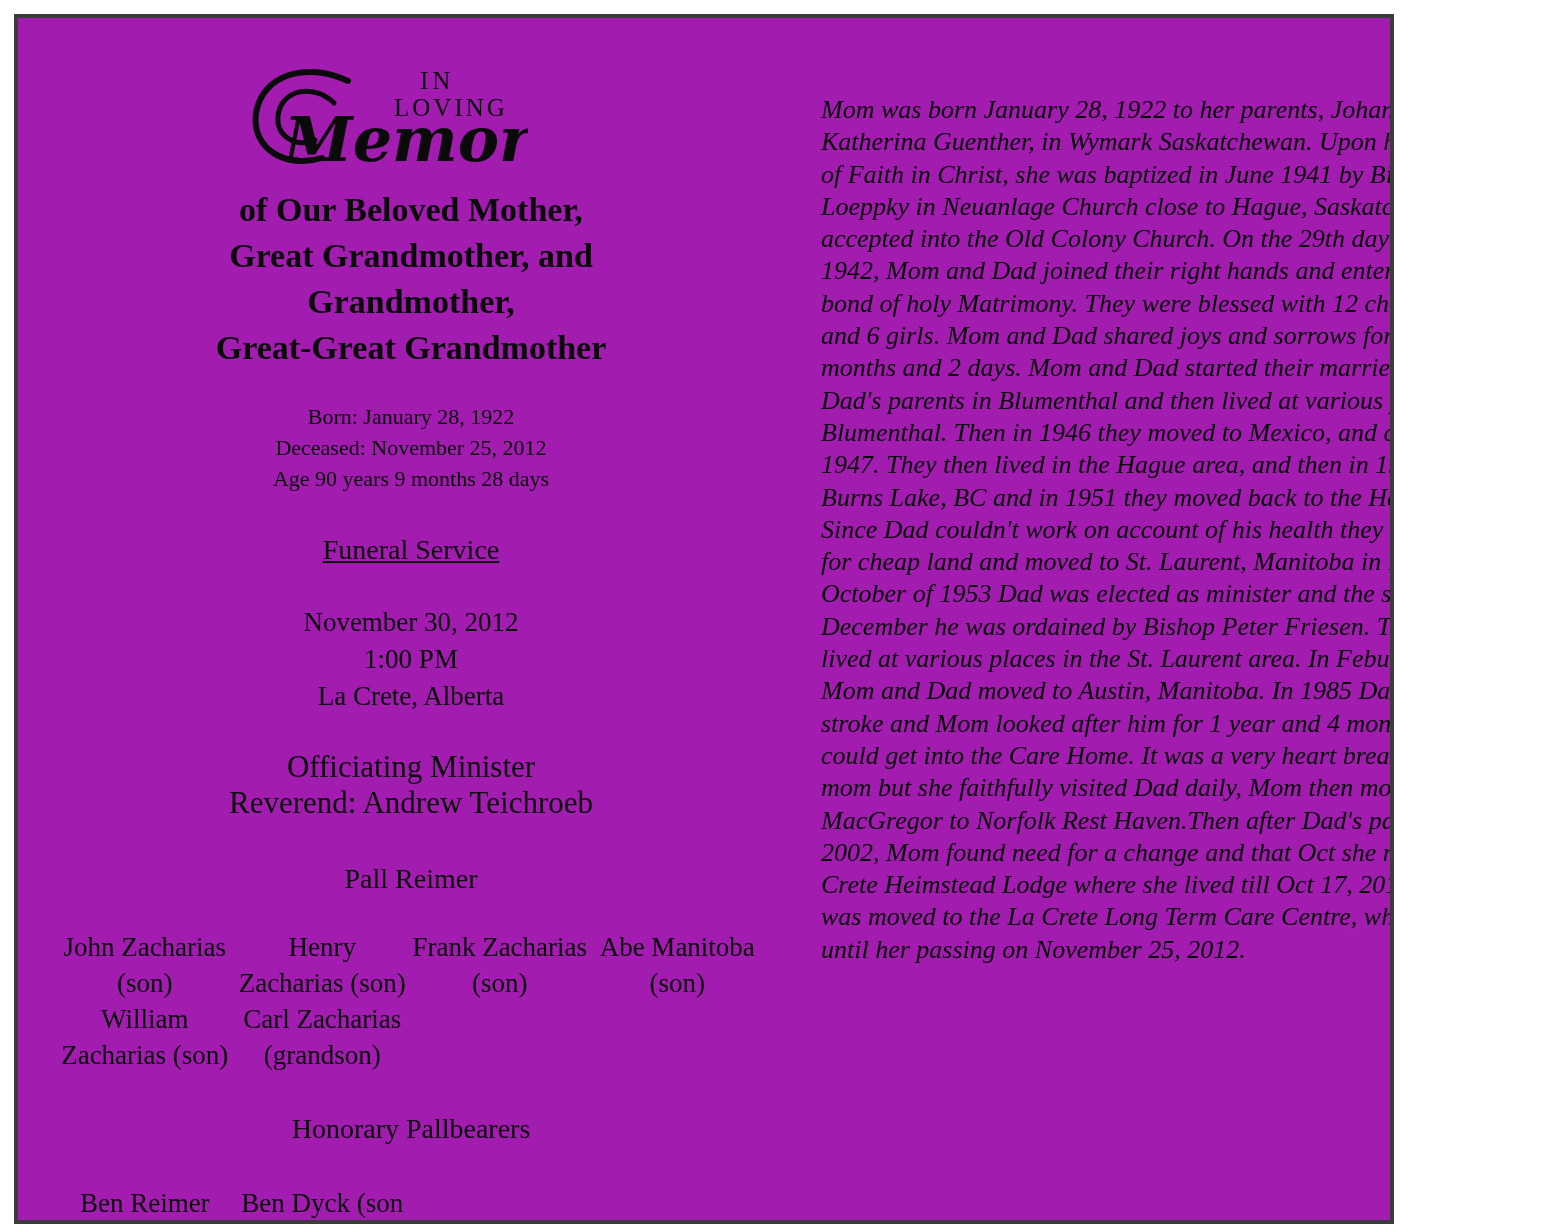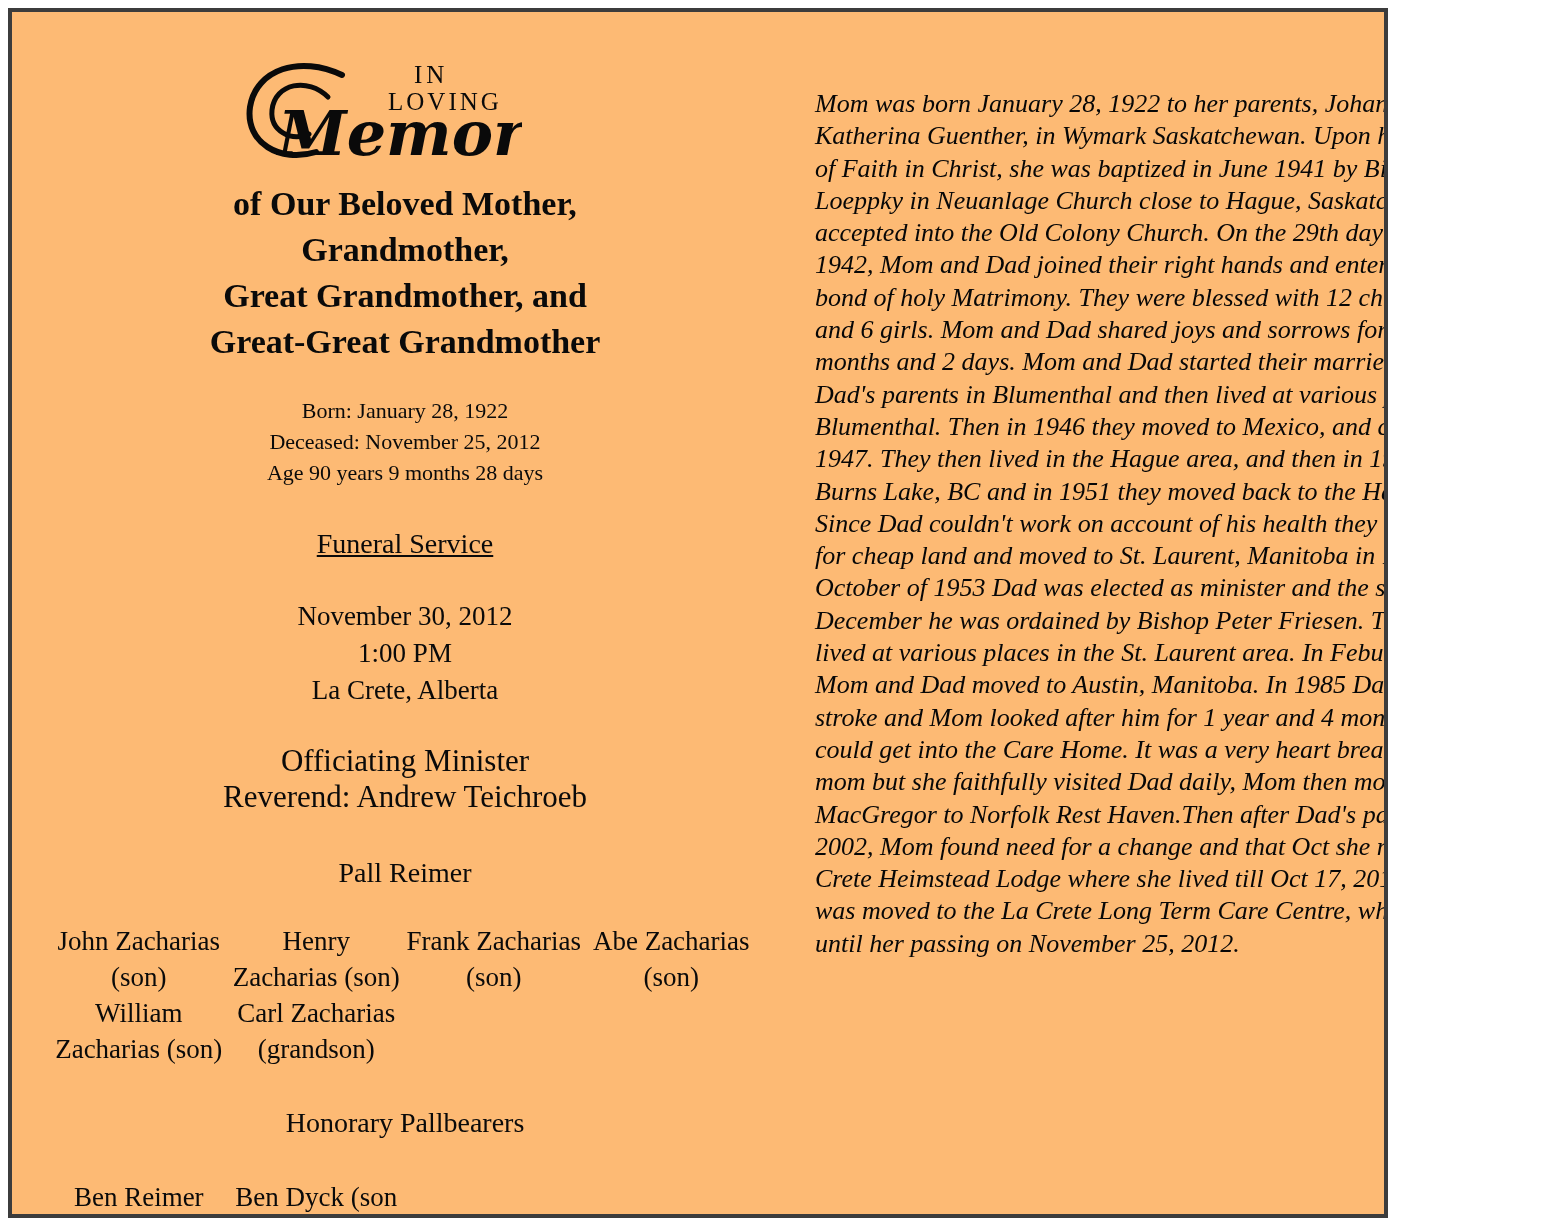--- a/index.html
+++ b/index.html
@@ -1,23 +1,23 @@
 <!DOCTYPE html>
 <html><head>
 <meta charset="utf-8">
 <style>
   * { margin:0; padding:0; box-sizing:border-box; }
   html,body { width:1568px; height:1224px; background:#fff; }
   body { font-family:"Liberation Serif", serif; color:#0a0a0a; }
   .page {
     position:relative;
     width:1380px; height:1210px;
-    margin:8px;
+    margin:14px;
     border:4px solid #3c3c3c;
-    background:#fdba74;
+    background:#a21caf;
     overflow:hidden;
   }
   
   .col-left {
     position:absolute; left:38px; top:43px; width:710px;
     text-align:center;
   }
   .logo { width:280px; height:118px; margin-left:192px; }
   .logo svg text { fill:#0a0a0a; }
   .logo .caps { font-family:"Liberation Serif", serif; font-weight:normal; }
@@ -60,22 +60,22 @@
           <path d="M86 42 C 66 22, 33 28, 30 55 C 28 76, 49 87, 67 79" stroke-width="5"></path>
         </g>
         <text x="172" y="28" font-size="25" letter-spacing="4" class="caps">IN</text>
         <text x="146" y="55" font-size="25" letter-spacing="3" class="caps">LOVING</text>
         <text x="36" y="100" font-size="62" class="script">Memory</text>
       </svg>
     </div>
 
     <div class="dedication">
       <div>of Our Beloved Mother,</div>
+      <div>Great Grandmother, and</div>
       <div>Grandmother,</div>
-      <div>Great Grandmother, and</div>
       <div>Great-Great Grandmother</div>
     </div>
 
     <div class="vitals">
       <div>Born: January 28, 1922</div>
       <div>Deceased: November 25, 2012</div>
       <div>Age 90 years 9 months 28 days</div>
     </div>
 
     <div class="section-heading funeral-heading">Funeral Service</div>
@@ -90,21 +90,21 @@
       <div>Officiating Minister</div>
       <div>Reverend: Andrew Teichroeb</div>
     </div>
 
     <div class="section-heading pall-heading">Pall Reimer</div>
 
     <div class="name-grid">
       <div>John Zacharias (son)</div>
       <div>Henry Zacharias (son)</div>
       <div>Frank Zacharias (son)</div>
-      <div>Abe Zacharias (son)</div>
+      <div>Abe Manitoba (son)</div>
       <div>William Zacharias (son)</div>
       <div>Carl Zacharias (grandson)</div>
     </div>
 
     <div class="section-heading honorary-heading">Honorary Pallbearers</div>
 
     <div class="name-grid honorary-grid">
       <div>Ben Reimer (son in-law)</div>
       <div>Ben Dyck (son in-law)</div>
     </div>

